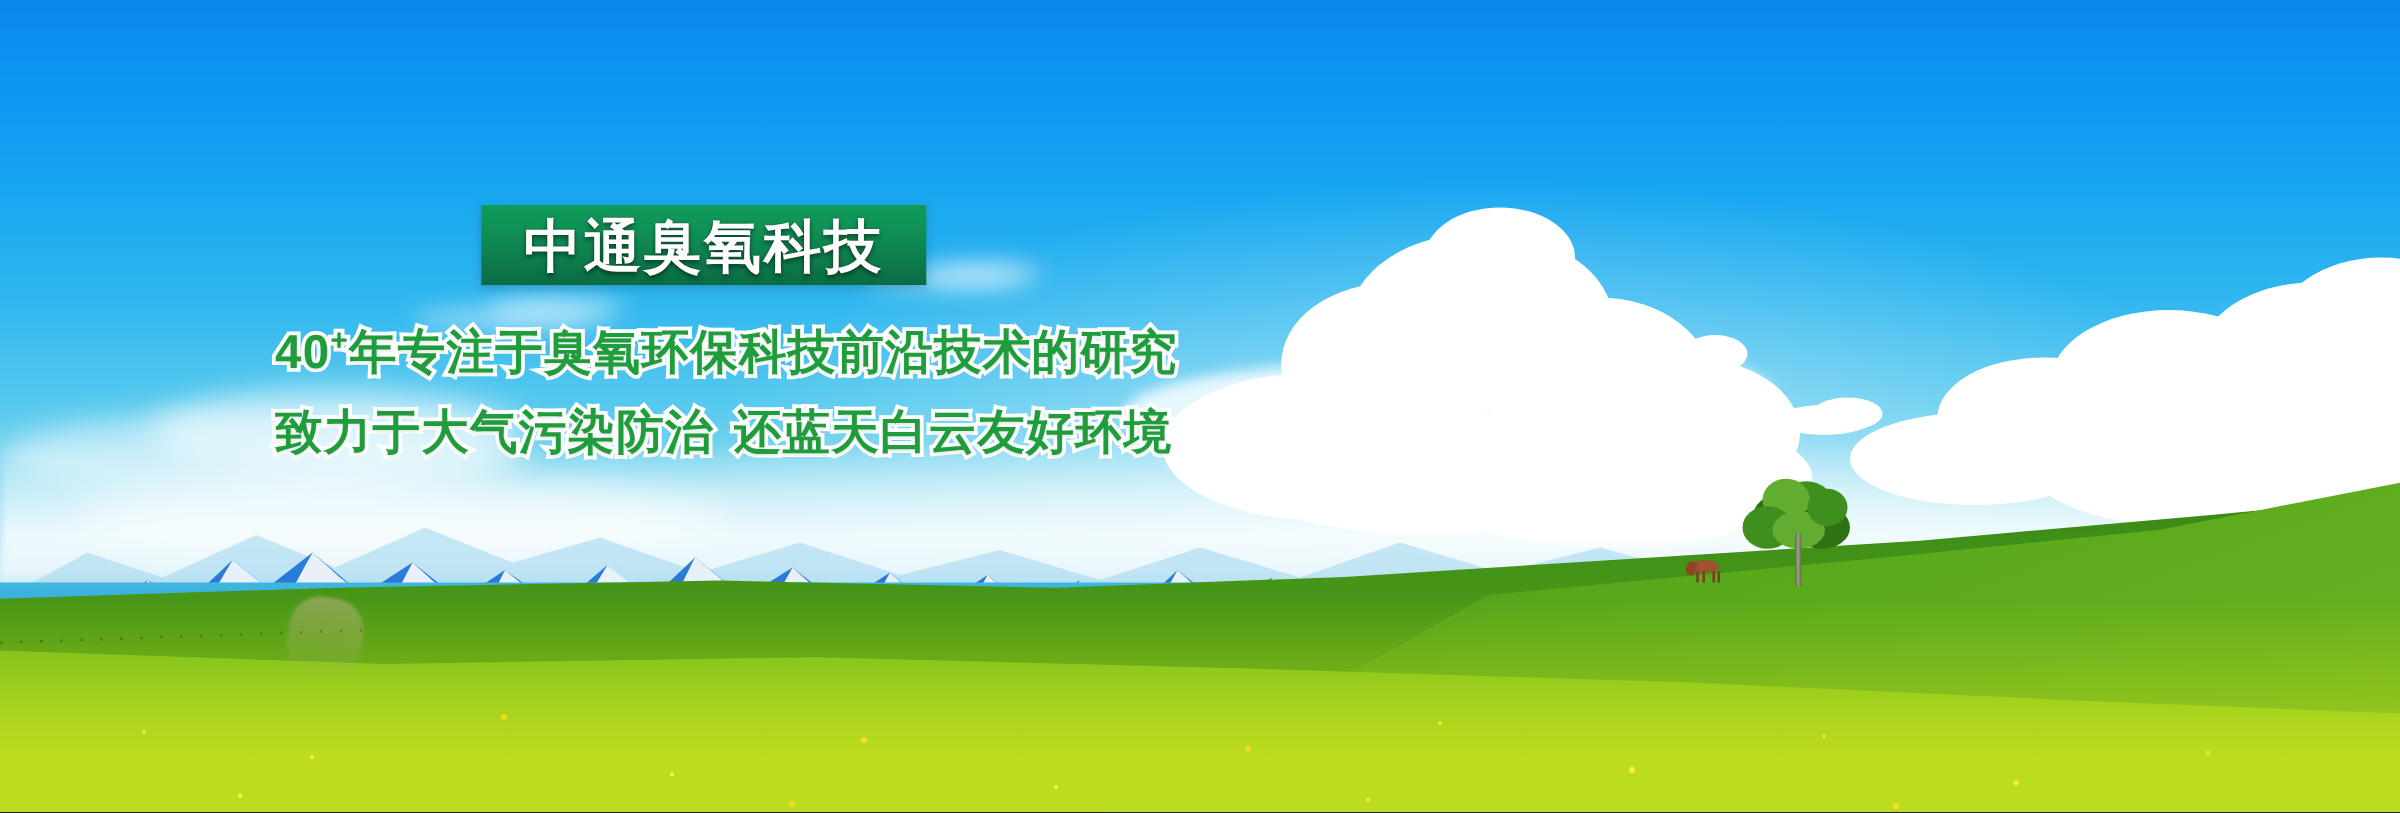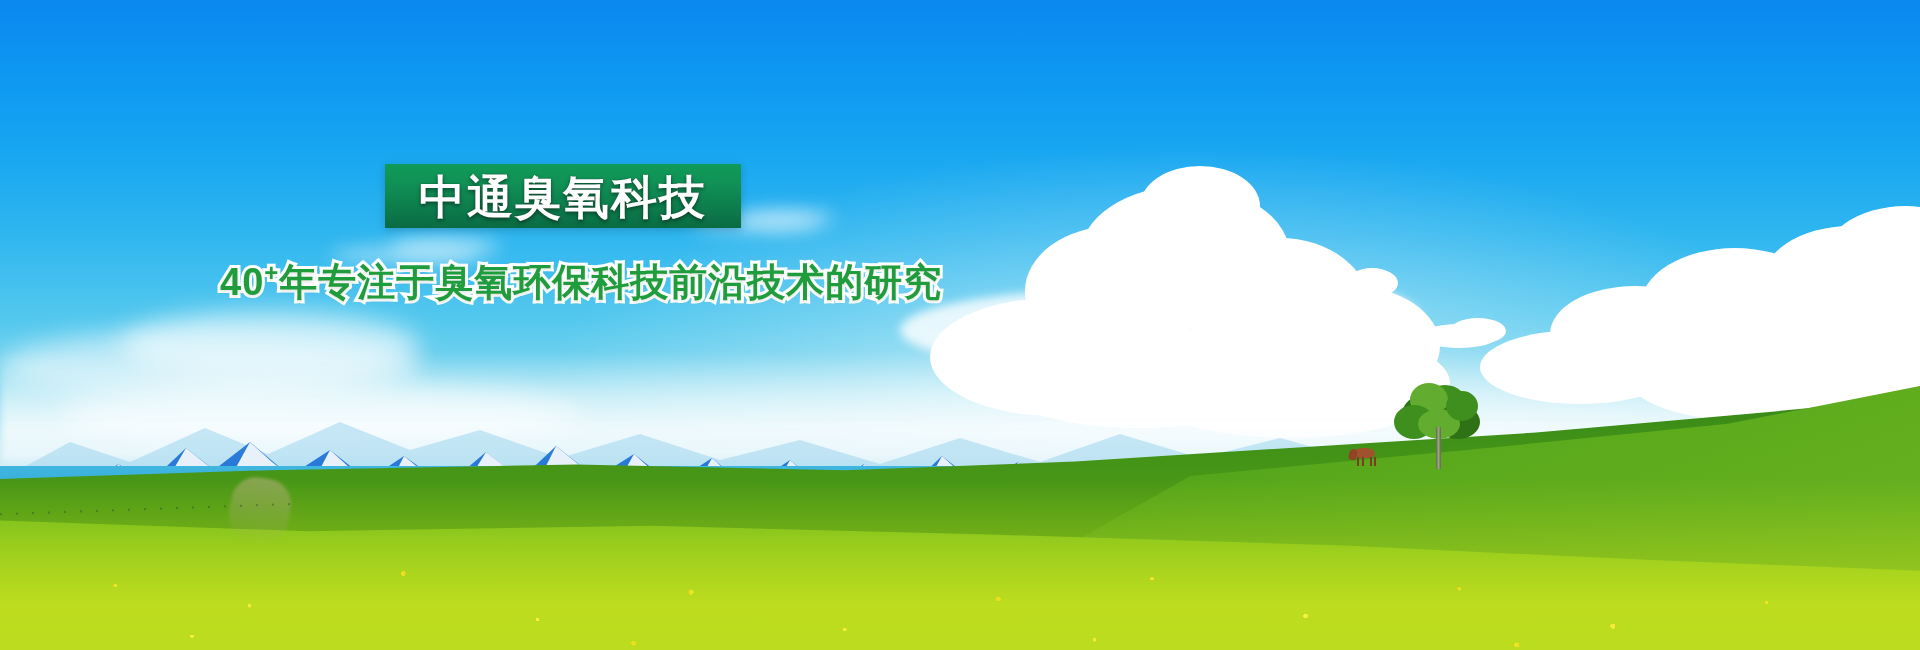--- a/index.html
+++ b/index.html
@@ -338,16 +338,19 @@
   <div class="copy">
 
     <div class="brand-banner">
       <span class="brand-text">中通臭氧科技</span>
     </div>
 
     <div class="tagline tagline-1">
       <span>40</span><span class="sup">+</span><span>年专注于臭氧环保科技前沿技术的研究</span>
     </div>
 
+    <div class="tagline tagline-2">
+      <span>致力于大气污染防治</span><span class="gap"></span><span>还蓝天白云友好环境</span>
+    </div>
 
   </div>
 
 </div>
 
 </body></html>

